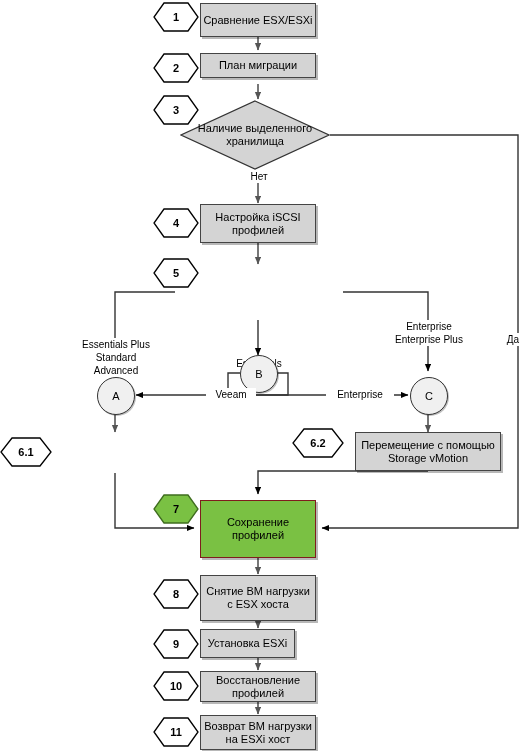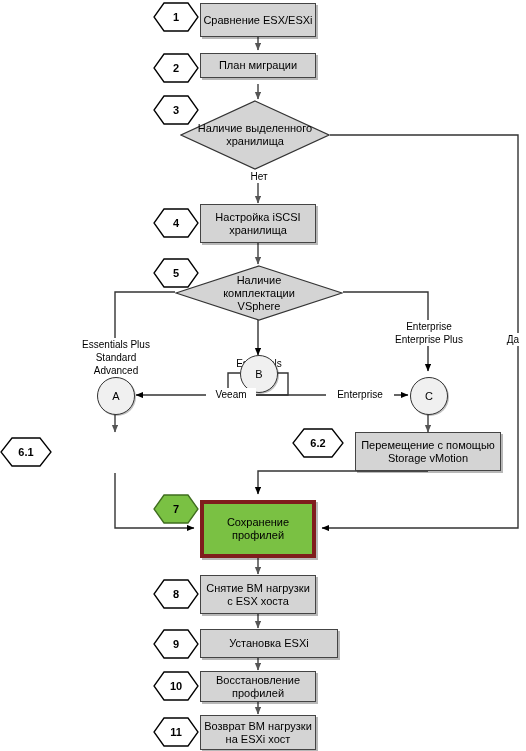--- a/index.html
+++ b/index.html
@@ -36,21 +36,21 @@
     line-height: 13px;
     color: #000000;
   }
   .proc {
     background: #d4d4d4;
     border: 1px solid #444444;
     box-shadow: 2px 2px 0 rgba(0,0,0,0.28);
   }
   .proc.green {
     background: #7ac143;
-    border: 4px solid #7f1d1d;
+    border: 1px solid #7f1d1d;
   }
   .hexwrap {
     position: absolute;
     width: 46px;
     height: 30px;
   }
   .hexwrap svg { position:absolute; left:0; top:0; }
   .hexwrap span {
     position: absolute;
     left: 0; top: 0;
@@ -198,36 +198,28 @@
   <div class="edgelabel" style="left:501px;top:333px;width:22px;">Да</div>
 
   <div class="hexwrap" style="left:153px;top:208px;">
     <svg width="46" height="30">
         <polygon points="11,1 35,1 45,15 35,29 11,29 1,15" fill="#ffffff" stroke="#000" stroke-width="1.3"></polygon>
       </svg>
     <span>4</span>
   </div>
   <div class="node proc" style="left:200px;top:204px;width:116px;height:39px;white-space:pre-line;">
     <span style="white-space:pre-line;">Настройка iSCSI
-хранилища</span>
+профилей</span>
   </div>
 
   <div class="hexwrap" style="left:153px;top:258px;">
     <svg width="46" height="30">
         <polygon points="11,1 35,1 45,15 35,29 11,29 1,15" fill="#ffffff" stroke="#000" stroke-width="1.3"></polygon>
       </svg>
     <span>5</span>
-  </div>
-  <div class="diamondwrap" style="left:175px;top:265px;width:168px;height:56px;">
-    <svg width="168" height="56">
-        <polygon points="84,1 167,28 84,55 1,28" fill="#d4d4d4" stroke="#333" stroke-width="1.2"></polygon>
-      </svg>
-    <div class="dlabel" style="white-space:pre-line;">Наличие
-комплектации
-VSphere</div>
   </div>
 
   <div class="edgelabel" style="left:68px;top:338px;width:94px;">Essentials Plus
 Standard
 Advanced</div>
   <div class="edgelabel" style="left:222px;top:357px;width:72px;">Essentials</div>
   <div class="edgelabel" style="left:380px;top:320px;width:96px;">Enterprise
 Enterprise Plus</div>
 
   <div class="circ" style="left:97px;top:377px;width:36px;height:36px;">
@@ -271,32 +263,32 @@
     <span style="white-space:pre-line;">Сохранение
 профилей</span>
   </div>
 
   <div class="hexwrap" style="left:153px;top:579px;">
     <svg width="46" height="30">
         <polygon points="11,1 35,1 45,15 35,29 11,29 1,15" fill="#ffffff" stroke="#000" stroke-width="1.3"></polygon>
       </svg>
     <span>8</span>
   </div>
-  <div class="node proc" style="left:200px;top:575px;width:116px;height:39px;">
+  <div class="node proc" style="left:200px;top:575px;width:116px;height:46px;">
     <span style="white-space:pre-line;">Снятие ВМ нагрузки
 с ESX хоста</span>
   </div>
 
   <div class="hexwrap" style="left:153px;top:629px;">
     <svg width="46" height="30">
         <polygon points="11,1 35,1 45,15 35,29 11,29 1,15" fill="#ffffff" stroke="#000" stroke-width="1.3"></polygon>
       </svg>
     <span>9</span>
   </div>
-  <div class="node proc" style="left:200px;top:629px;width:138px;height:29px;">
+  <div class="node proc" style="left:200px;top:629px;width:95px;height:29px;">
     <span>Установка ESXi</span>
   </div>
 
   <div class="hexwrap" style="left:153px;top:671px;">
     <svg width="46" height="30">
         <polygon points="11,1 35,1 45,15 35,29 11,29 1,15" fill="#ffffff" stroke="#000" stroke-width="1.3"></polygon>
       </svg>
     <span>10</span>
   </div>
   <div class="node proc" style="left:200px;top:671px;width:116px;height:31px;">

